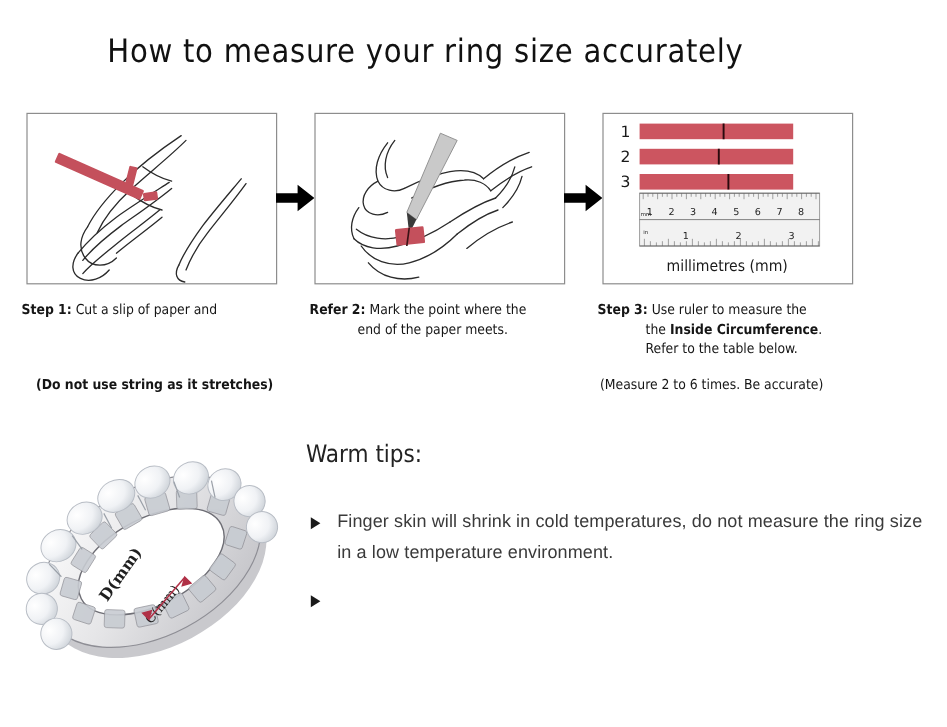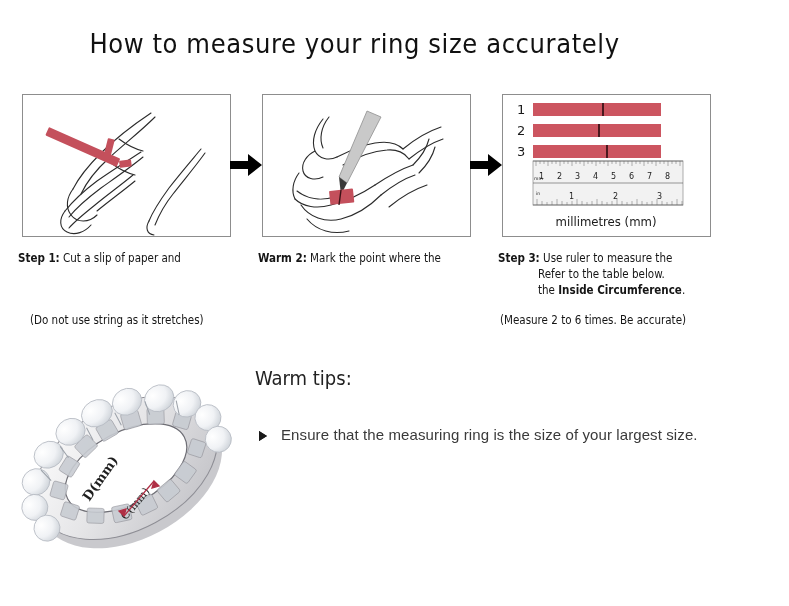--- a/index.html
+++ b/index.html
@@ -76,21 +76,21 @@
   .cap1 { top: 250px; left: 18px; width: 230px; }
   .cap2 { top: 250px; left: 258px; width: 232px; }
   .cap3 { top: 250px; left: 498px; width: 240px; }
 
   .note {
     position: absolute;
     font-family: "DejaVu Sans Condensed", "Liberation Sans Narrow", "Liberation Sans", sans-serif;
     font-size: 11.5px;
     color: #151515;
   }
-  .note1 { top: 313px; left: 30px; }
+  .note1 { top: 313px; left: 30px; font-weight: bold; }
   .note3 { top: 313px; left: 500px; }
 
   
   .tips {
     position: absolute;
     top: 366px;
     left: 255px;
     width: 520px;
   }
   .tips-title {
@@ -338,29 +338,30 @@
     </svg>
   </div>
 </div>
 
 <div class="caption cap1">
   <span class="lbl">Step 1:</span>
   <span>Cut a slip of paper and</span>
 </div>
 
 <div class="caption cap2">
-  <span class="lbl">Warm 2:</span>
+  <span class="lbl">Refer 2:</span>
   <span>Mark the point where the</span>
+  <span class="ind">end of the paper meets.</span>
 </div>
 
 <div class="caption cap3">
   <span class="lbl">Step 3:</span>
   <span>Use ruler to measure the</span>
+  <span class="ind"><span>the </span><b>Inside Circumference</b><span>.</span></span>
   <span class="ind">Refer to the table below.</span>
-  <span class="ind"><span>the </span><b>Inside Circumference</b><span>.</span></span>
 </div>
 
 <div class="note note1">(Do not use string as it stretches)</div>
 <div class="note note3">(Measure 2 to 6 times. Be accurate)</div>
 
 <div class="ring-figure">
   <svg width="232" height="226" viewBox="0 0 232 226">
     <defs>
       <linearGradient id="bandGrad" x1="0" y1="0" x2="1" y2="1">
         <stop offset="0%" stop-color="#ffffff"></stop>
@@ -438,20 +439,20 @@
       </g>
     </g>
   </svg>
 </div>
 
 <div class="tips">
   <div class="tips-title">Warm tips:</div>
 
   <div class="tip">
     <span class="tri"></span>
+    <span>Finger skin will shrink in cold temperatures, do not measure the ring size in a low temperature environment.</span>
   </div>
 
 
   <div class="tip">
     <span class="tri"></span>
-    <span>Ensure that the measuring ring is the size of your largest size.</span>
   </div>
 </div>
 
 </body></html>

